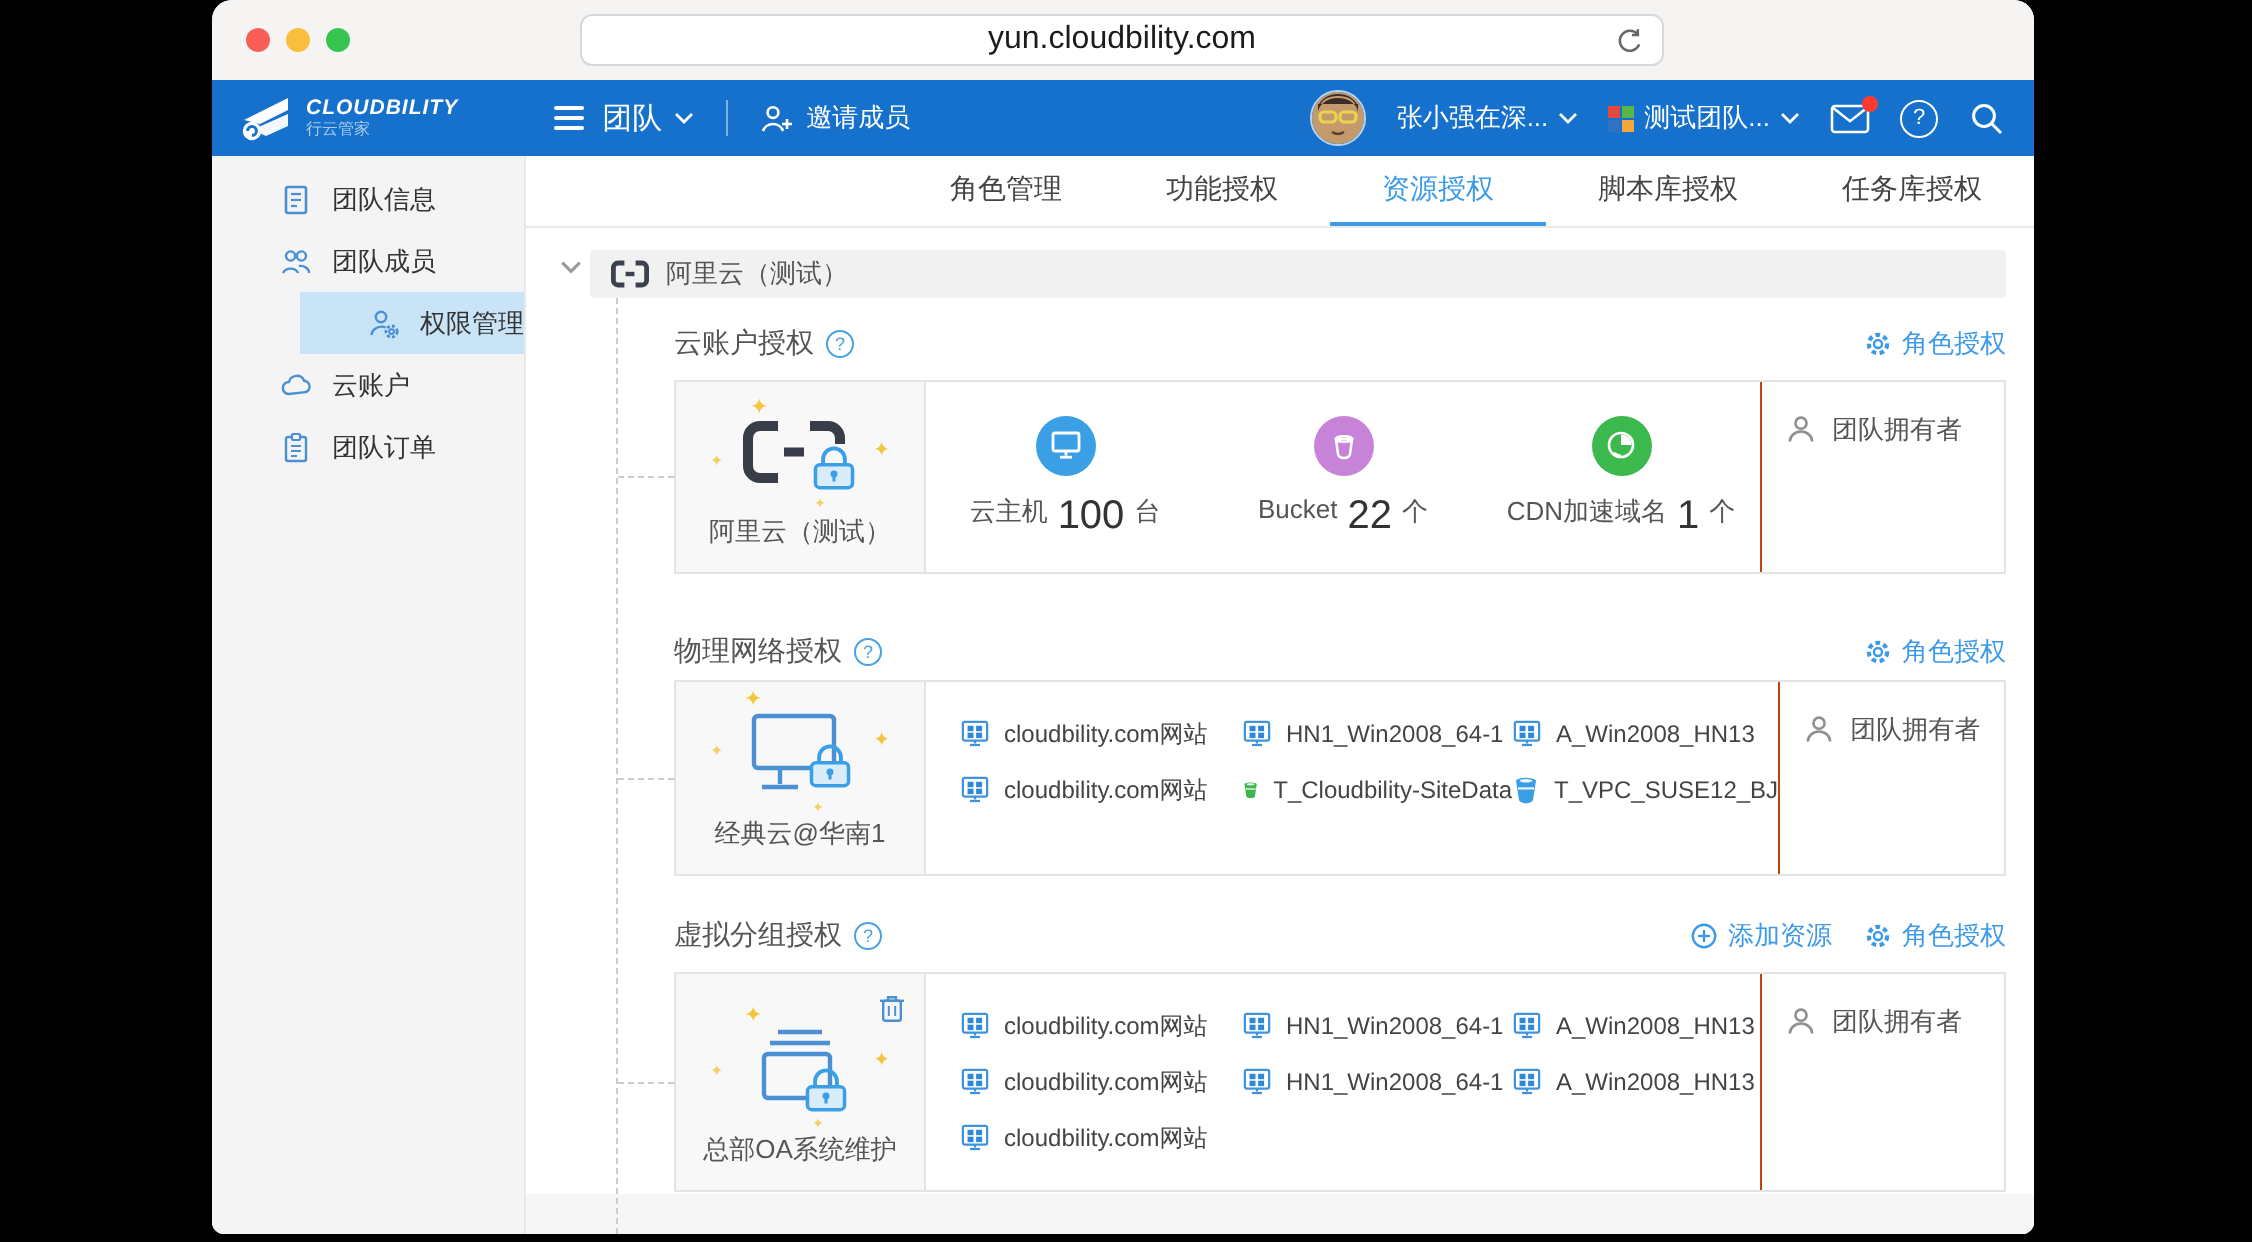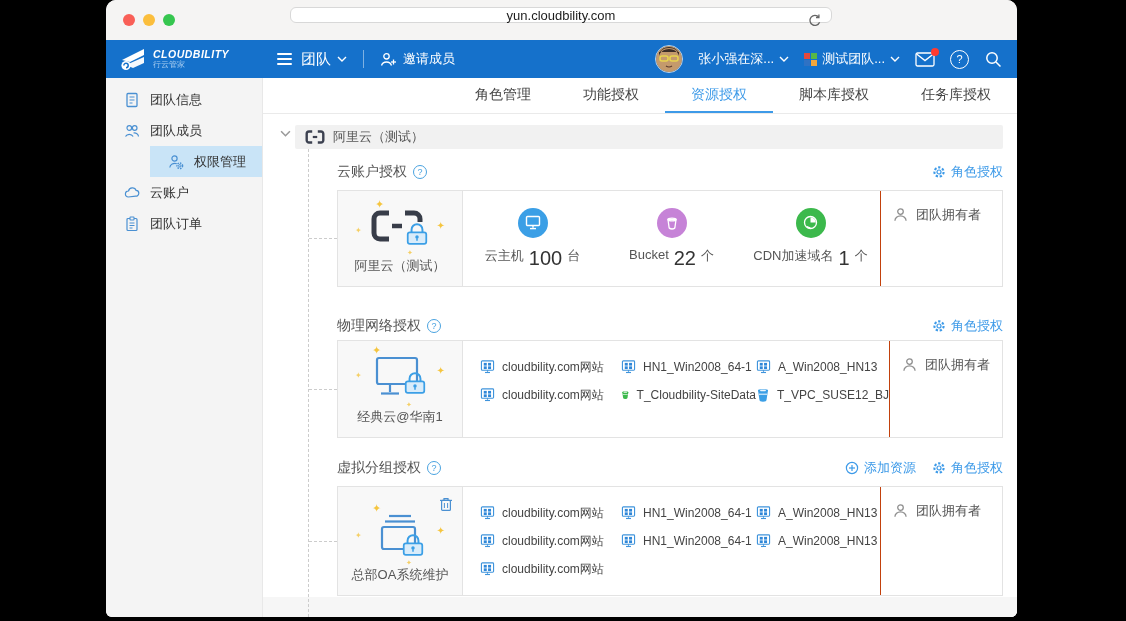--- a/index.html
+++ b/index.html
@@ -6,23 +6,23 @@
   body{width:1126px;height:621px;background:#000;position:relative;overflow:hidden;
        font-family:"Liberation Sans","DejaVu Sans",sans-serif;}
   .window{position:absolute;left:106px;top:0;width:911px;height:617px;background:#fff;
           border-radius:10px 10px 6px 6px;overflow:hidden;}
   
   .titlebar{position:absolute;left:0;top:0;right:0;height:40px;background:#f5f4f3;
             border-bottom:1px solid #d9d9d9;}
   .lights{position:absolute;left:17px;top:14px;display:flex;gap:8px;}
   .light{width:12px;height:12px;border-radius:50%;}
   .light.red{background:#f95f57;}.light.yellow{background:#fbbe3c;}.light.green{background:#36c64f;}
-  .urlbar{position:absolute;left:184px;top:7px;width:542px;height:16px;background:#fff;
+  .urlbar{position:absolute;left:184px;top:7px;width:542px;height:26px;background:#fff;
           border:1px solid #d8d8d8;border-radius:6px;display:flex;align-items:center;
-          justify-content:center;font-size:13px;color:#1c1c1c;box-sizing:border-box;}
+          justify-content:center;font-size:16px;color:#1c1c1c;box-sizing:border-box;}
   .reload{position:absolute;right:9px;top:5px;}
   
   .appbar{position:absolute;left:0;top:40px;right:0;height:38px;background:#1571cb;color:#fff;
           display:flex;align-items:center;padding:0 14px;box-sizing:border-box;}
   .brand{display:flex;align-items:center;gap:6px;cursor:pointer;}
   .brand-txt{display:flex;flex-direction:column;line-height:1;}
   .brand-name{font-size:10.5px;font-weight:bold;font-style:italic;letter-spacing:.5px;}
   .brand-sub{font-size:8px;color:#a8cdf0;margin-top:2px;}
   .hamburger{margin-left:48px;display:flex;flex-direction:column;gap:3px;cursor:pointer;}
   .hamburger i{display:block;width:15px;height:2px;background:#fff;border-radius:1px;}
@@ -35,21 +35,21 @@
   .grid-ico{display:grid;grid-template-columns:6px 6px;grid-template-rows:6px 6px;gap:1px;}
   .grid-ico i{display:block;}
   .mail-wrap{position:relative;cursor:pointer;}
   .badge{position:absolute;right:-4px;top:-4px;width:8px;height:8px;border-radius:50%;background:#ff3b30;}
   .help-circ{width:17px;height:17px;border:1.5px solid #fff;border-radius:50%;display:flex;
              align-items:center;justify-content:center;cursor:pointer;box-sizing:content-box;}
   .help-circ::after{content:"?";font-size:11px;color:#fff;}
   
   .sidebar{position:absolute;left:0;top:78px;bottom:0;width:157px;background:#f4f4f4;
            border-right:1px solid #e8e8e8;padding-top:6px;box-sizing:border-box;}
-  .side-item{height:31px;display:flex;align-items:center;gap:10px;padding-left:18px;
+  .side-item{height:31px;display:flex;align-items:center;gap:10px;padding-left:34px;
              font-size:13px;color:#333;cursor:pointer;}
   .side-item.active{background:#c9e4f7;margin-left:44px;}
   
   .content{position:absolute;left:157px;top:78px;right:0;bottom:0;background:#fff;}
   .tabs{position:absolute;left:0;top:0;right:0;height:35px;border-bottom:1px solid #eaeaea;
         display:flex;justify-content:flex-end;}
   .tab{padding:0 26px;font-size:14px;color:#444;display:flex;align-items:center;cursor:pointer;
        border-bottom:2px solid transparent;box-sizing:border-box;}
   .tab.active{color:#3d9ae8;border-bottom-color:#3d9ae8;}
   .grp-chev{position:absolute;left:17px;top:52px;cursor:pointer;}

